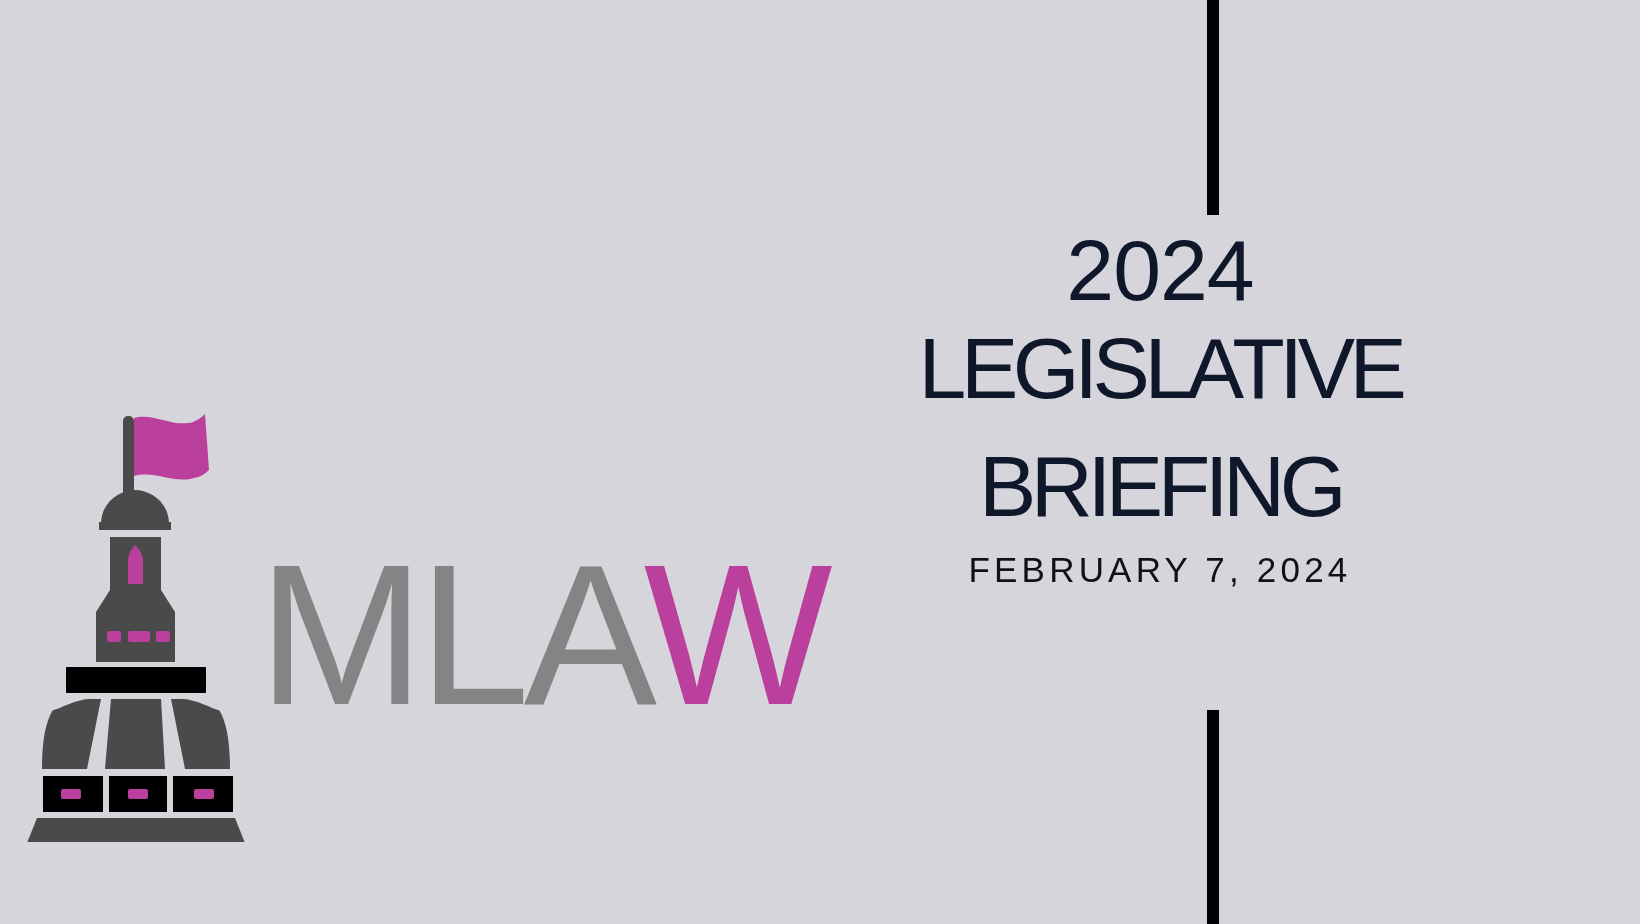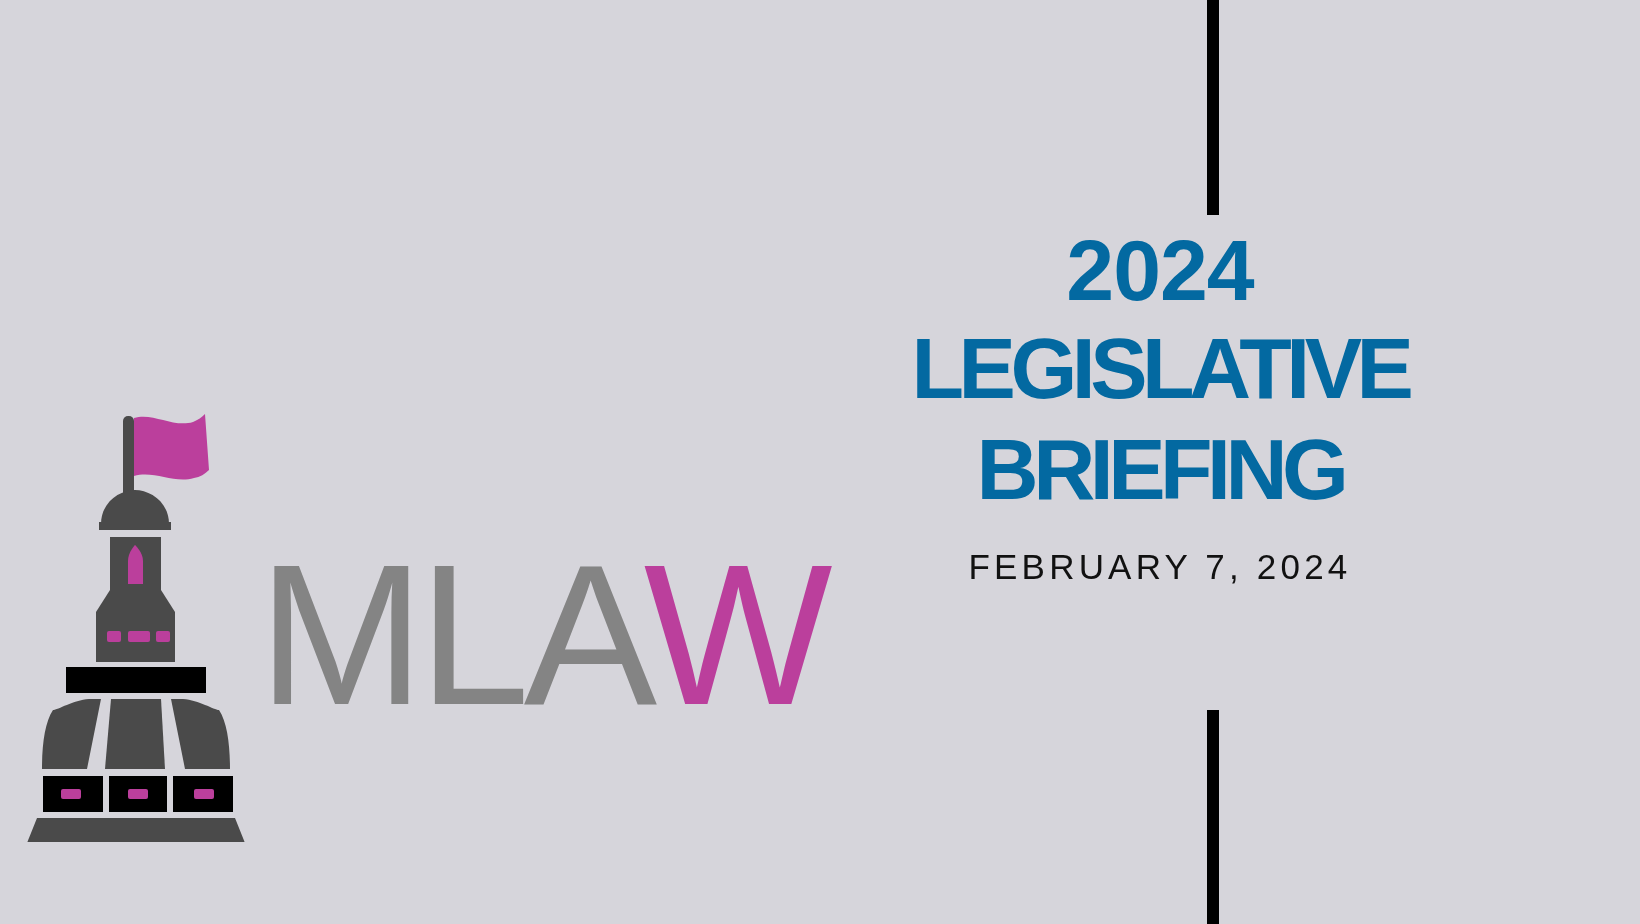--- a/index.html
+++ b/index.html
@@ -15,32 +15,32 @@
   .vrule{position:absolute;background:#000;width:12px;left:1207px;}
   .vrule-top{top:-2px;height:217px;}
   .vrule-bottom{top:710px;height:216px;}
 
   
   .headline-col{
     position:absolute;left:880px;top:228px;width:560px;
     text-align:center;
   }
   .hl{
-    color:#0369a1;
+    color:#0f172a;
     font-family:"Liberation Sans", sans-serif;
-    font-weight:700;
+    font-weight:400;
     text-transform:uppercase;
     line-height:0.98;
     white-space:nowrap;
   }
   .hl-year{font-size:86px;letter-spacing:-1px;}
   .hl-l1{font-size:86px;letter-spacing:-5.5px;margin-top:14px;}
-  .hl-l2{font-size:86px;letter-spacing:-5.5px;margin-top:16px;}
+  .hl-l2{font-size:86px;letter-spacing:-5.5px;margin-top:33px;}
   .date{
-    margin-top:36px;
+    margin-top:22px;
     color:#111;
     font-size:35px;
     letter-spacing:4.2px;
     font-weight:400;
     white-space:nowrap;
   }
 
   
   .logo-wrap{position:absolute;left:0;top:0;width:820px;height:924px;}
   .capitol{position:absolute;left:25px;top:404px;width:222px;height:438px;}

